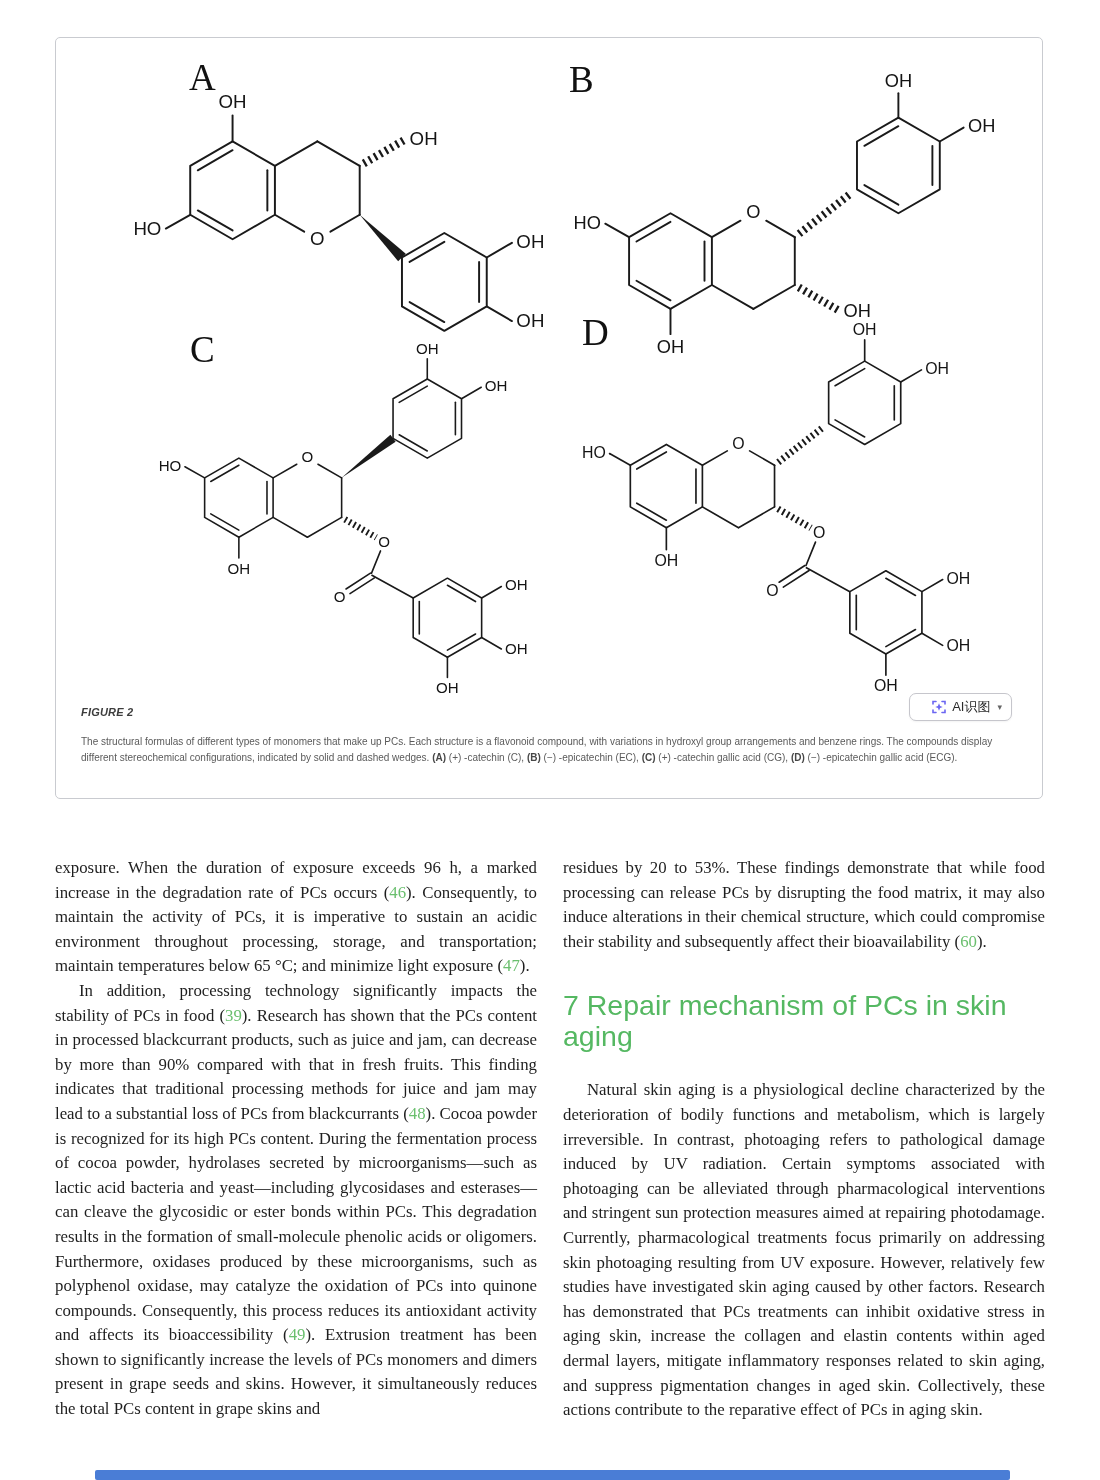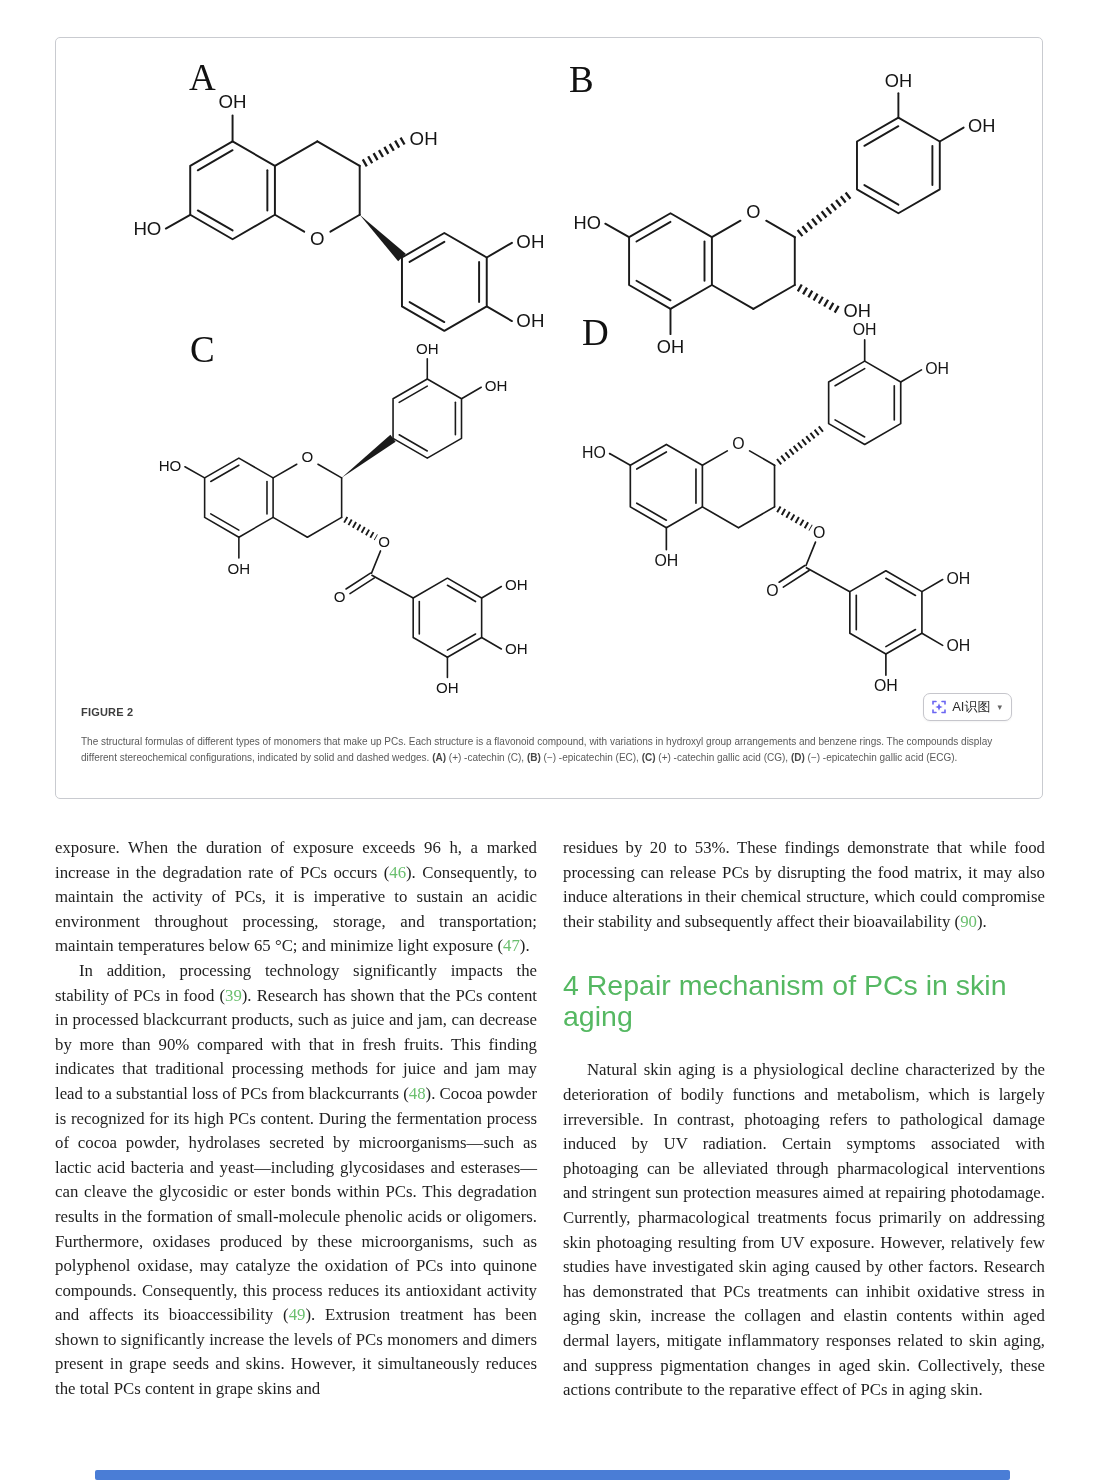--- a/index.html
+++ b/index.html
@@ -12,32 +12,32 @@
        font-family:"Liberation Serif",serif;}
   .figure-panel{position:absolute;left:55px;top:37px;width:988px;height:762px;
        border:1px solid #c9cbd0;border-radius:5px;background:#fff;}
   .struct-letter{position:absolute;font-family:"Liberation Serif",serif;font-size:37px;color:#111;line-height:1;}
   svg.structure{position:absolute;overflow:visible}
   .bond{stroke:#1a1a1a;stroke-width:2.2;fill:none;stroke-linecap:round;stroke-linejoin:round}
   .hash{stroke:#1a1a1a;stroke-width:9;stroke-dasharray:2.6 4.4;fill:none}
   .wedge{fill:#1a1a1a;stroke:none}
   text.atom{font-family:"Liberation Sans",sans-serif;font-size:21px;fill:#141414}
   .ai-btn{position:absolute;right:30px;top:655px;display:flex;align-items:center;gap:6px;
-       padding:4px 9px 4px 8px;background:#fff;border:1px solid #c6c6cc;border-radius:7px;
+       padding:4px 9px 4px 22px;background:#fff;border:1px solid #c6c6cc;border-radius:7px;
        font-family:"Liberation Sans",sans-serif;font-size:13px;color:#2b2b2b;cursor:pointer;
        box-shadow:0 1px 2px rgba(0,0,0,.05);}
   .ai-btn .chev{font-size:9px;color:#666;margin-left:1px}
   .fig-tag{position:absolute;left:25px;top:668px;font-family:"Liberation Sans",sans-serif;
-       font-size:11px;font-weight:700;color:#3d3d3d;letter-spacing:.2px;}
+       font-size:11px;font-weight:700;color:#3d3d3d;letter-spacing:.2px;font-style:italic;}
   .fig-caption{position:absolute;left:25px;top:686px;width:938px;
        font-family:"Liberation Sans",sans-serif;font-size:10px;line-height:1.55;color:var(--caption-gray);}
   .seg-b{font-weight:700;color:#474747}
   .seg-ref{color:var(--ref-green)}
   .columns{position:absolute;left:55px;top:836px;width:990px;display:flex;gap:26px;}
-  .col{width:482px;text-align:justify;font-size:16.8px;line-height:24.6px;color:#1e1e1e;}
+  .col{width:482px;text-align:justify;font-size:16.8px;line-height:24.6px;color:#1e1e1e;margin-top:20px;}
   .para{margin:0}
   .para.indent{text-indent:24px}
   h2.section-heading{font-family:"Liberation Sans",sans-serif;font-weight:500;font-size:28.5px;
        line-height:31px;color:var(--heading-green);margin:36px 0 26px 0;text-align:left;}
   .bottom-bar{position:absolute;left:95px;width:915px;bottom:0;height:10px;
        background:var(--bottom-bar-blue);border-radius:2px;}
 </style>
 </head>
 <body>
 
@@ -223,19 +223,19 @@
   <div class="fig-tag">FIGURE 2</div>
   <p class="fig-caption"><span>The structural formulas of different types of monomers that make up PCs. Each structure is a flavonoid compound, with variations in hydroxyl group arrangements and benzene rings. The compounds display different stereochemical configurations, indicated by solid and dashed wedges. </span><span class="seg-b">(A)</span><span> (+) -catechin (C), </span><span class="seg-b">(B)</span><span> (−) -epicatechin (EC), </span><span class="seg-b">(C)</span><span> (+) -catechin gallic acid (CG), </span><span class="seg-b">(D)</span><span> (−) -epicatechin gallic acid (ECG).</span></p>
 </div>
 
 <div class="columns">
   <div class="col">
       <p class="para"><span>exposure. When the duration of exposure exceeds 96 h, a marked increase in the degradation rate of PCs occurs (</span><span class="seg-ref">46</span><span>). Consequently, to maintain the activity of PCs, it is imperative to sustain an acidic environment throughout processing, storage, and transportation; maintain temperatures below 65 °C; and minimize light exposure (</span><span class="seg-ref">47</span><span>).</span></p>
       <p class="para indent"><span>In addition, processing technology significantly impacts the stability of PCs in food (</span><span class="seg-ref">39</span><span>). Research has shown that the PCs content in processed blackcurrant products, such as juice and jam, can decrease by more than 90% compared with that in fresh fruits. This finding indicates that traditional processing methods for juice and jam may lead to a substantial loss of PCs from blackcurrants (</span><span class="seg-ref">48</span><span>). Cocoa powder is recognized for its high PCs content. During the fermentation process of cocoa powder, hydrolases secreted by microorganisms—such as lactic acid bacteria and yeast—including glycosidases and esterases—can cleave the glycosidic or ester bonds within PCs. This degradation results in the formation of small-molecule phenolic acids or oligomers. Furthermore, oxidases produced by these microorganisms, such as polyphenol oxidase, may catalyze the oxidation of PCs into quinone compounds. Consequently, this process reduces its antioxidant activity and affects its bioaccessibility (</span><span class="seg-ref">49</span><span>). Extrusion treatment has been shown to significantly increase the levels of PCs monomers and dimers present in grape seeds and skins. However, it simultaneously reduces the total PCs content in grape skins and</span></p>
     </div>
   <div class="col">
-      <p class="para"><span>residues by 20 to 53%. These findings demonstrate that while food processing can release PCs by disrupting the food matrix, it may also induce alterations in their chemical structure, which could compromise their stability and subsequently affect their bioavailability (</span><span class="seg-ref">90</span><span>).</span></p>
-      <h2 class="section-heading">4 Repair mechanism of PCs in skin aging</h2>
+      <p class="para"><span>residues by 20 to 53%. These findings demonstrate that while food processing can release PCs by disrupting the food matrix, it may also induce alterations in their chemical structure, which could compromise their stability and subsequently affect their bioavailability (</span><span class="seg-ref">60</span><span>).</span></p>
+      <h2 class="section-heading">7 Repair mechanism of PCs in skin aging</h2>
       <p class="para indent"><span>Natural skin aging is a physiological decline characterized by the deterioration of bodily functions and metabolism, which is largely irreversible. In contrast, photoaging refers to pathological damage induced by UV radiation. Certain symptoms associated with photoaging can be alleviated through pharmacological interventions and stringent sun protection measures aimed at repairing photodamage. Currently, pharmacological treatments focus primarily on addressing skin photoaging resulting from UV exposure. However, relatively few studies have investigated skin aging caused by other factors. Research has demonstrated that PCs treatments can inhibit oxidative stress in aging skin, increase the collagen and elastin contents within aged dermal layers, mitigate inflammatory responses related to skin aging, and suppress pigmentation changes in aged skin. Collectively, these actions contribute to the reparative effect of PCs in aging skin.</span></p>
     </div>
 </div>
 
 <div class="bottom-bar"></div>
 
 </body></html>

